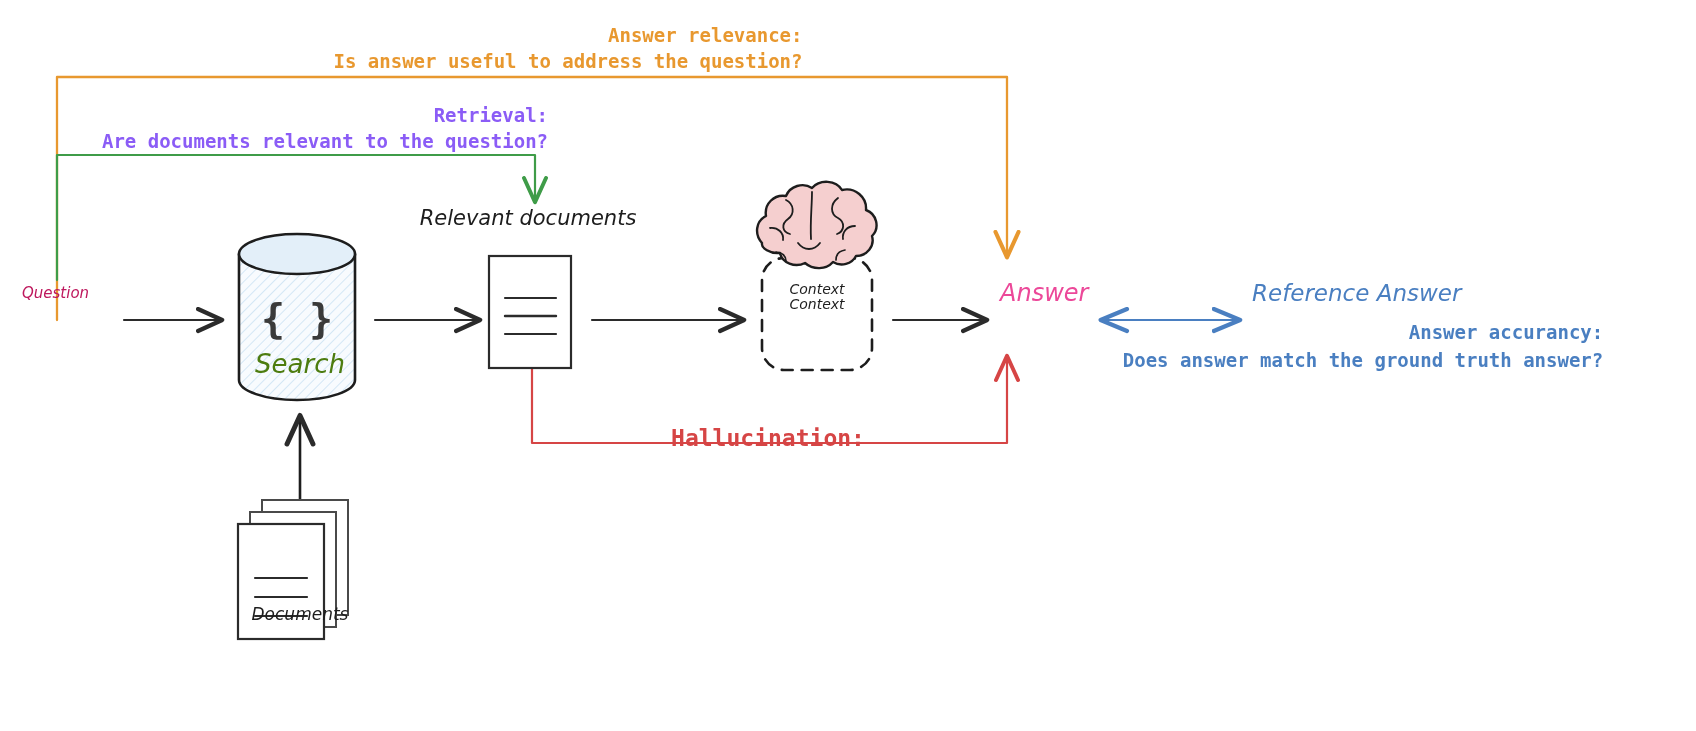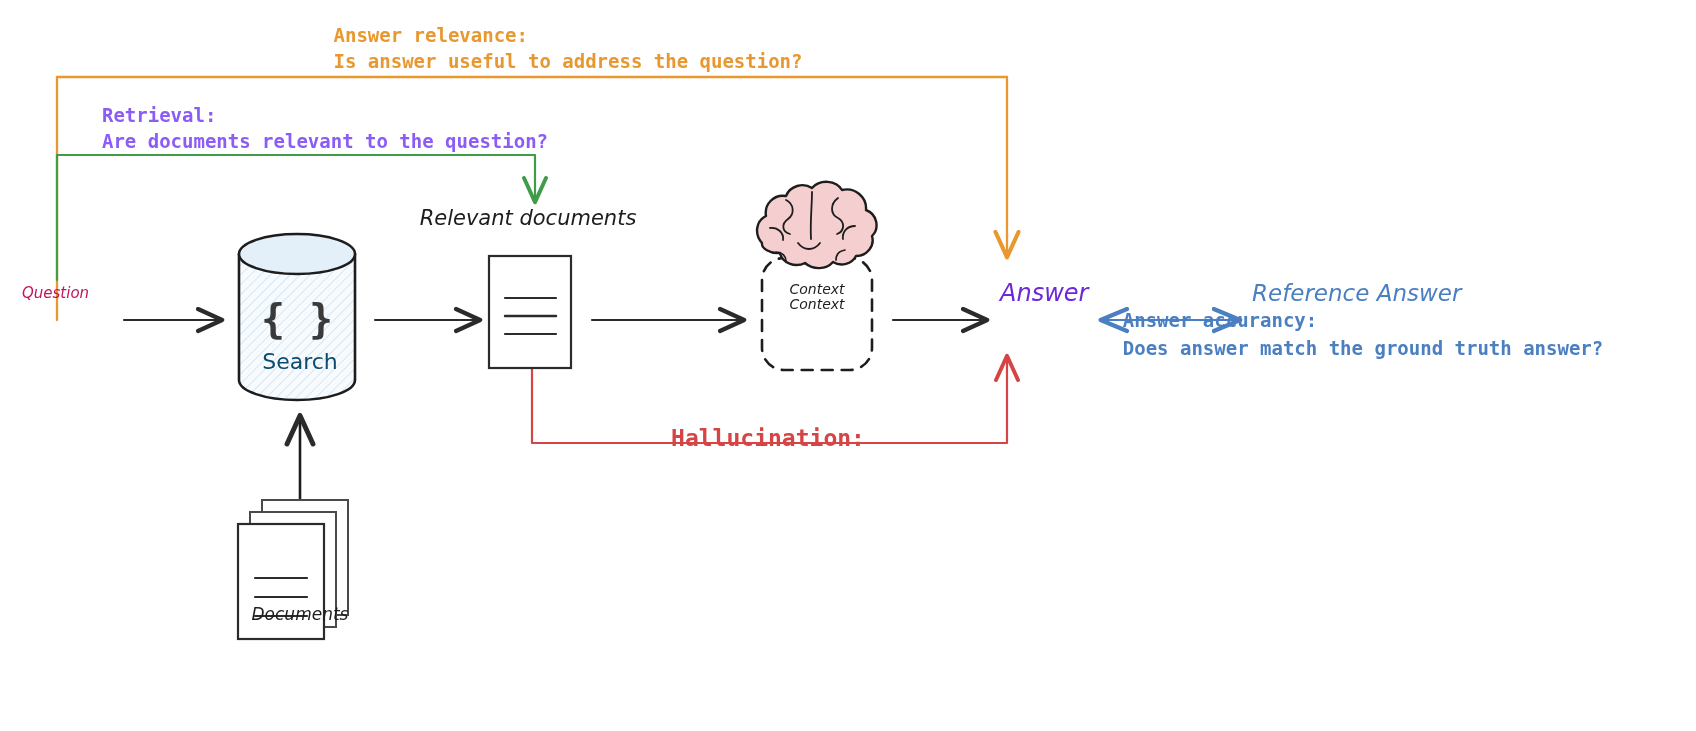--- a/index.html
+++ b/index.html
@@ -3,21 +3,21 @@
 <meta charset="utf-8">
 <style>
   html,body{margin:0;padding:0;background:#ffffff;}
   body{width:1696px;height:731px;position:relative;overflow:hidden;
        font-family:"DejaVu Sans",sans-serif;}
   .stage{position:absolute;inset:0;}
   svg.layer{position:absolute;left:0;top:0;width:1696px;height:731px;}
   .lbl{position:absolute;white-space:nowrap;}
   .mono{font-family:"DejaVu Sans Mono","Liberation Mono",monospace;font-weight:bold;}
   .hand{font-family:"DejaVu Sans","Liberation Sans",sans-serif;}
-  .ctr{transform:translateX(-50%);text-align:left;}
+  .ctr{transform:translateX(-50%);text-align:right;}
 </style>
 </head>
 <body>
 
 <div class="stage">
 
   <svg class="layer" viewBox="0 0 1696 731">
     <defs>
       <pattern id="hatch" width="7" height="7" patternTransform="rotate(45)" patternUnits="userSpaceOnUse">
         <line x1="0" y1="0" x2="0" y2="7" stroke="#b9d8ef" stroke-width="1.6"></line>
@@ -133,35 +133,35 @@
 
   <div class="lbl ctr mono" style="left:325px;top:102px;color:#8b5cf6;font-size:19px;line-height:26px;">
     <div>Retrieval:</div>
     <div>Are documents relevant to the question?</div>
   </div>
 
   <div class="lbl ctr mono" style="left:768px;top:425px;color:#d64545;font-size:23px;line-height:26px;">
     <div>Hallucination:</div>
   </div>
 
-  <div class="lbl ctr mono" style="left:1363px;top:306px;color:#4a7fc1;font-size:19px;line-height:28px;">
+  <div class="lbl ctr mono" style="left:1363px;top:318px;color:#4a7fc1;font-size:19px;line-height:28px;">
     <div>Answer accurancy:</div>
     <div>Does answer match the ground truth answer?</div>
   </div>
 
   <div class="lbl hand" style="left:22px;top:284px;color:#be185d;font-size:15px;font-style:italic;">Question</div>
 
-  <div class="lbl ctr hand" style="left:300px;top:349px;color:#0c4a6e;font-size:22px;">Search</div>
+  <div class="lbl ctr hand" style="left:300px;top:349px;color:#4d7c0f;font-size:26px;font-style:italic;">Search</div>
 
   <div class="lbl ctr hand" style="left:528px;top:206px;color:#1d1d1d;font-size:21px;font-style:italic;">Relevant documents</div>
 
   <div class="lbl ctr hand" style="left:817px;top:282px;color:#1d1d1d;font-size:14px;line-height:15px;font-style:italic;">
     <div>Context</div>
     <div>Context</div>
   </div>
 
-  <div class="lbl hand" style="left:1000px;top:279px;color:#6d28d9;font-size:24px;font-style:italic;">Answer</div>
+  <div class="lbl hand" style="left:1000px;top:279px;color:#ec4899;font-size:24px;font-style:italic;">Answer</div>
 
   <div class="lbl hand" style="left:1252px;top:280px;color:#4a7fc1;font-size:23px;font-style:italic;">Reference Answer</div>
 
   <div class="lbl ctr hand" style="left:300px;top:604px;color:#1d1d1d;font-size:17px;font-style:italic;">Documents</div>
 
 </div>
 
 </body></html>

